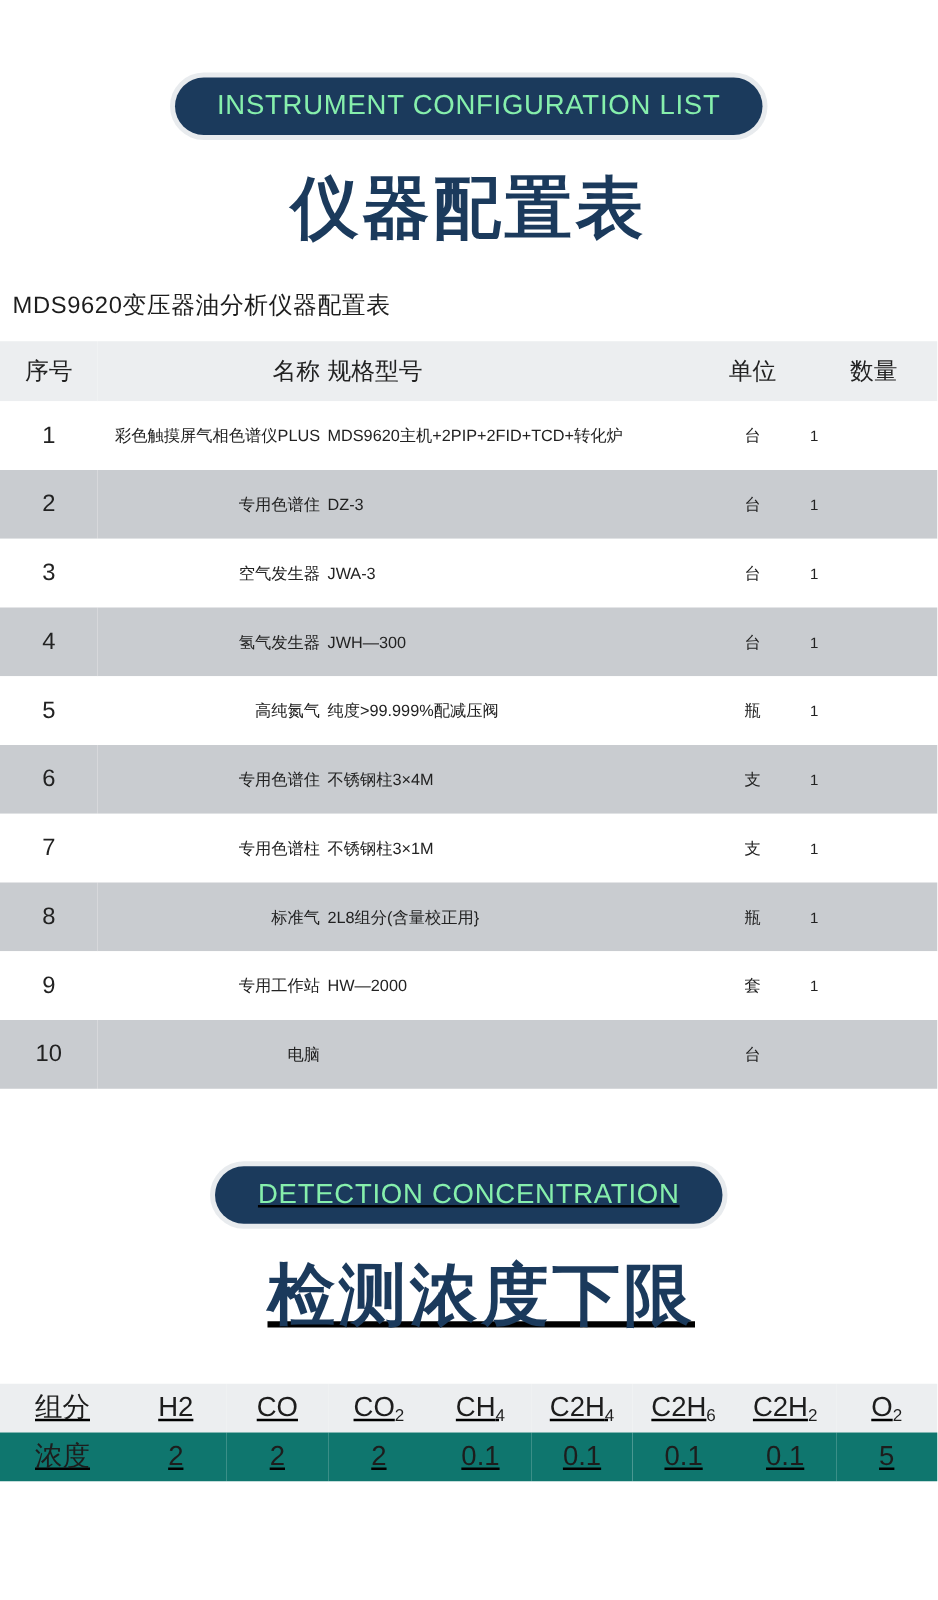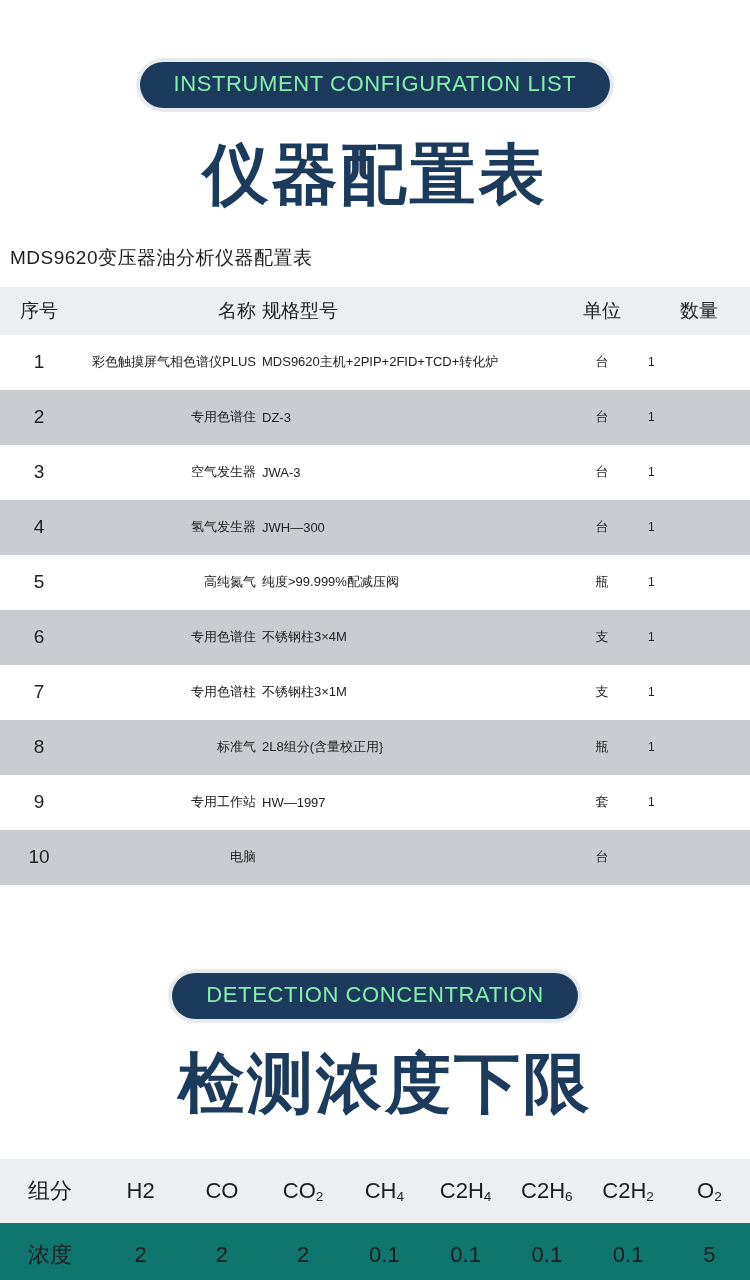--- a/index.html
+++ b/index.html
@@ -30,21 +30,21 @@
     padding: 11px 34px 13px 34px;
     font-size: 22px;
     letter-spacing: 0.6px;
     line-height: 1;
     box-shadow: 0 0 0 4px rgba(27,58,92,0.10);
     white-space: nowrap;
   }
   .headline {
     text-align: center;
     color: #1b3a5c;
-    font-size: 66px;
+    font-size: 54px;
     font-weight: bold;
     letter-spacing: 3px;
     line-height: 1.1;
   }
 
   
   .sec1 { padding-top: 62px; }
   .sec1 .headline { margin-top: 30px; }
 
   .table-caption {
@@ -85,30 +85,30 @@
   .c-unit  { width: 92px;  text-align: center; font-size: 13px; }
   .c-qty   { width: 102px; font-size: 12px; }
 
   thead .c-no   { font-size: 19px; }
   thead .c-name { font-size: 19px; }
   thead .c-spec { font-size: 19px; text-align: left; padding-left: 6px !important; }
   thead .c-unit { font-size: 19px; font-family: Liberation Mono, monospace; }
   thead .c-qty  { font-size: 19px; }
 
   
-  .sec2 { padding-top: 88px; }
+  .sec2 { padding-top: 62px; text-decoration: underline; }
   .sec2 .headline { margin-top: 28px; margin-left: 20px; }
 
   table.conc {
     width: 750px;
     border-collapse: collapse;
     margin-top: 40px;
     table-layout: fixed;
   }
-  table.conc tr { height: 64px; }
+  table.conc tr { height: 39px; }
   table.conc tr.hdr { background: #eceef0; }
   table.conc tr.val { background: #0f766e; }
   table.conc td {
     text-align: center;
     vertical-align: middle;
     font-size: 22px;
     color: #1d1d1d;
     border: none;
     padding: 0;
   }
@@ -191,21 +191,21 @@
       <tr class="even">
         <td class="c-no">8</td>
         <td class="c-name">标准气</td>
         <td class="c-spec">2L8组分(含量校正用}</td>
         <td class="c-unit">瓶</td>
         <td class="c-qty">1</td>
       </tr>
       <tr class="odd">
         <td class="c-no">9</td>
         <td class="c-name">专用工作站</td>
-        <td class="c-spec">HW—1997</td>
+        <td class="c-spec">HW—2000</td>
         <td class="c-unit">套</td>
         <td class="c-qty">1</td>
       </tr>
       <tr class="even">
         <td class="c-no">10</td>
         <td class="c-name">电脑</td>
         <td class="c-spec"></td>
         <td class="c-unit">台</td>
         <td class="c-qty"></td>
       </tr>

